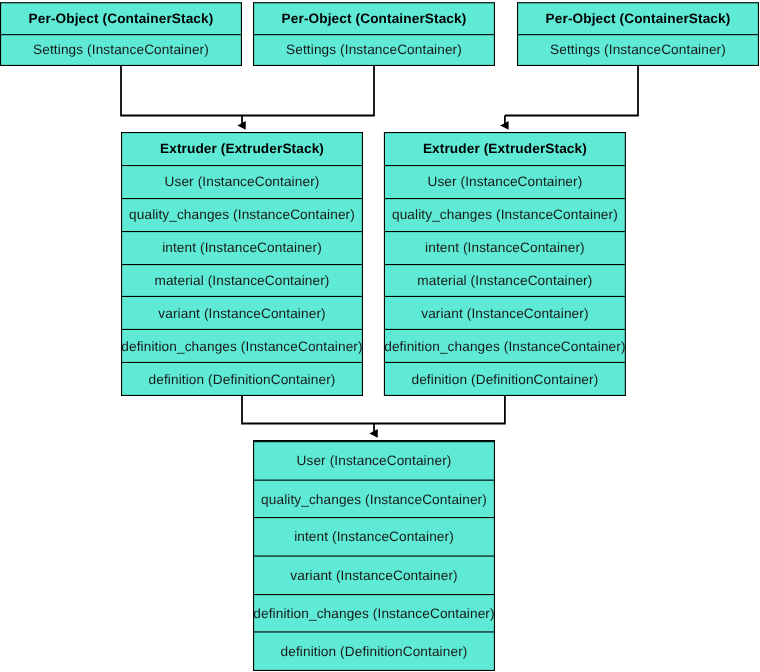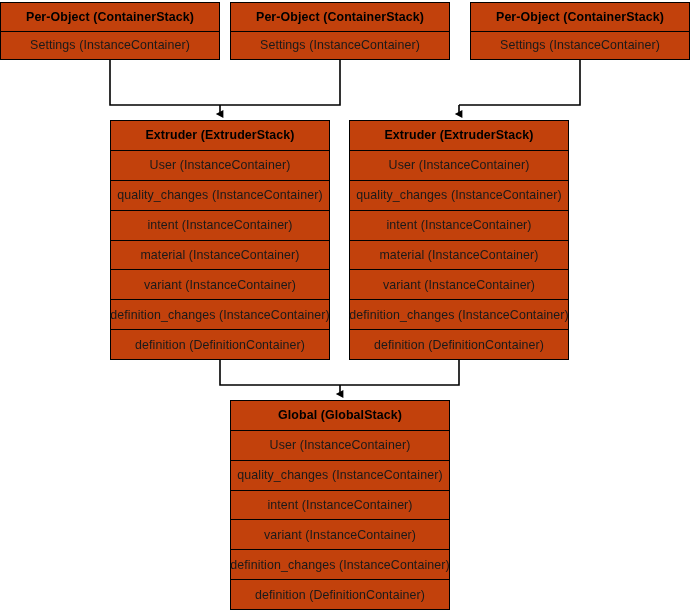--- a/index.html
+++ b/index.html
@@ -20,21 +20,21 @@
     left: 0;
     top: 0;
     width: 691px;
     height: 611px;
     pointer-events: none;
   }
   .node {
     position: absolute;
     box-sizing: border-box;
     border: 1.6px solid #000000;
-    background: #c2410c;
+    background: #5eead4;
     display: flex;
     flex-direction: column;
   }
   .row {
     box-sizing: border-box;
     flex: 1 1 auto;
     display: flex;
     align-items: center;
     justify-content: center;
     font-size: 12.4px;
@@ -107,21 +107,20 @@
     <div class="row">User (InstanceContainer)</div>
     <div class="row">quality_changes (InstanceContainer)</div>
     <div class="row">intent (InstanceContainer)</div>
     <div class="row">material (InstanceContainer)</div>
     <div class="row">variant (InstanceContainer)</div>
     <div class="row">definition_changes (InstanceContainer)</div>
     <div class="row">definition (DefinitionContainer)</div>
   </div>
 
   <div class="node" style="left:230px; top:400px; width:220px; height:210px;">
-    <div class="row header">Global (GlobalStack)</div>
     <div class="row">User (InstanceContainer)</div>
     <div class="row">quality_changes (InstanceContainer)</div>
     <div class="row">intent (InstanceContainer)</div>
     <div class="row">variant (InstanceContainer)</div>
     <div class="row">definition_changes (InstanceContainer)</div>
     <div class="row">definition (DefinitionContainer)</div>
   </div>
 
 </div>
 

